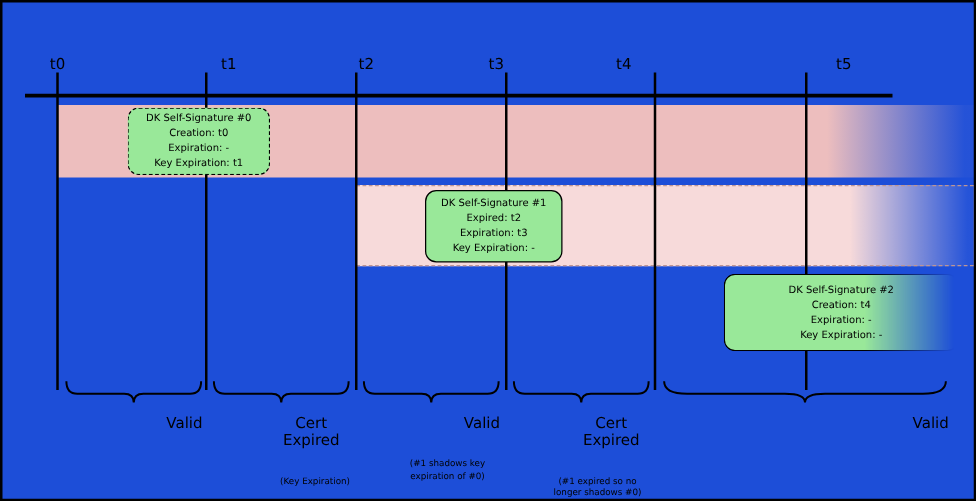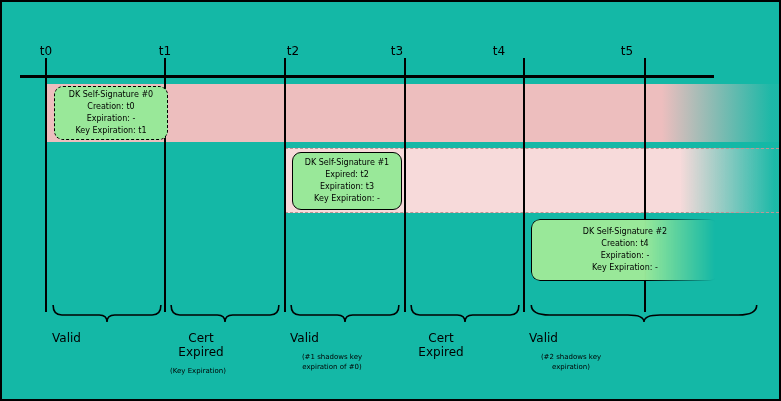--- a/index.html
+++ b/index.html
@@ -1,77 +1,77 @@
 <!DOCTYPE html>
 <html><head>
 <meta charset="utf-8">
 <style>
   html,body { margin:0; padding:0; background:#fff; }
   .canvas {
-    position:relative; width:781px; height:401px; background:#14b8a6;
+    position:relative; width:781px; height:401px; background:#1d4ed8;
     border:2px solid #000; box-sizing:border-box; overflow:hidden;
     font-family:"DejaVu Sans","Liberation Sans",sans-serif; color:#000;
   }
   
   .axis { position:absolute; left:18px; top:73px; width:694px; height:3px; background:#000; z-index:4; }
   
   .tick-label { position:absolute; top:42px; width:26px; text-align:center; font-size:12px; z-index:5; }
   
   .vline { position:absolute; top:56px; width:2px; height:254px; background:#000; z-index:3; }
   
   .band { position:absolute; right:0; z-index:1; }
   .band1 { left:44px; top:82px; height:58px;
     background:linear-gradient(to right,#edbebe 0%,#edbebe 84%,rgba(237,190,190,0.04) 99%); }
   .band2 { left:283px; top:146px; height:65px; box-sizing:border-box;
     border-top:1px dashed #bd9595; border-bottom:1px dashed #bd9595;
     background:linear-gradient(to right,#f7dada 0%,#f7dada 80%,rgba(247,218,218,0.04) 99%); }
   
   .sigbox { position:absolute; border-radius:9px; background:#99e899; border:1px solid #000;
     z-index:5; display:flex; flex-direction:column; justify-content:center; align-items:center;
-    text-align:center; font-size:8px; line-height:1.5; padding:3px 5px; box-sizing:border-box; }
+    text-align:center; font-size:8px; line-height:1.5; padding:3px 5px; box-sizing:border-box;margin-left:48px; }
   .sig-title { font-size:8px; }
   .sig0 { left:52px;  top:84px;  width:114px; height:54px; border-style:dashed; }
   .sig1 { left:290px; top:150px; width:110px; height:58px; }
   .sig2 { left:529px; top:217px; width:188px; height:62px; border:none; background:none; }
   .sig2::before { content:""; position:absolute; inset:0; border:1px solid #000; border-radius:9px;
     background:#99e899;
     -webkit-mask-image:linear-gradient(to right,#000 60%,transparent 98%);
     mask-image:linear-gradient(to right,#000 60%,transparent 98%); }
   .sig2 > div { position:relative; z-index:1; }
   
   .brace { position:absolute; top:301px; height:20px; z-index:4; }
   .b1 { left:50px;  width:110px; }
   .b2 { left:168px; width:110px; }
   .b3 { left:288px; width:110px; }
   .b4 { left:408px; width:110px; }
   .b5 { left:527px; width:230px; }
   
-  .seg { position:absolute; top:330px; display:flex; flex-direction:column; align-items:flex-start;
+  .seg { position:absolute; top:330px; display:flex; flex-direction:column; align-items:flex-end;
     text-align:center; z-index:4; }
   .s1 { left:50px;  width:110px; }
   .s2 { left:168px; width:110px; }
   .s3 { left:288px; width:110px; }
   .s4 { left:408px; width:110px; }
   .s5 { left:527px; width:230px; }
   .seg-label { font-size:12px; max-width:62px; line-height:1.15; }
-  .seg-note  { font-size:7px; margin-top:7px; max-width:84px; line-height:1.4; }
+  .seg-note  { font-size:7px; margin-top:21px; max-width:84px; line-height:1.4; }
 </style>
 </head>
 <body>
 
 <div class="canvas">
 
   <div class="axis"></div>
 
   <div class="tick-label" style="left:31px">t0</div>
-  <div class="tick-label" style="left:150px">t1</div>
+  <div class="tick-label" style="left:168px">t1</div>
   <div class="tick-label" style="left:278px">t2</div>
   <div class="tick-label" style="left:382px">t3</div>
   <div class="tick-label" style="left:484px">t4</div>
-  <div class="tick-label" style="left:612px">t5</div>
+  <div class="tick-label" style="left:660px">t5</div>
 
   <div class="vline" style="left:43px"></div>
   <div class="vline" style="left:162px"></div>
   <div class="vline" style="left:282px"></div>
   <div class="vline" style="left:402px"></div>
   <div class="vline" style="left:521px"></div>
   <div class="vline" style="left:642px"></div>
 
   <div class="band band1"></div>
   <div class="band band2"></div>
@@ -120,19 +120,19 @@
   <div class="seg s2">
     <div class="seg-label">Cert Expired</div>
     <div class="seg-note">(Key Expiration)</div>
   </div>
   <div class="seg s3">
     <div class="seg-label">Valid</div>
     <div class="seg-note">(#1 shadows key expiration of #0)</div>
   </div>
   <div class="seg s4">
     <div class="seg-label">Cert Expired</div>
+    <div class="seg-note">(#1 expired so no longer shadows #0)</div>
   </div>
   <div class="seg s5">
     <div class="seg-label">Valid</div>
-    <div class="seg-note">(#2 shadows key expiration)</div>
   </div>
 
 </div>
 
 </body></html>

